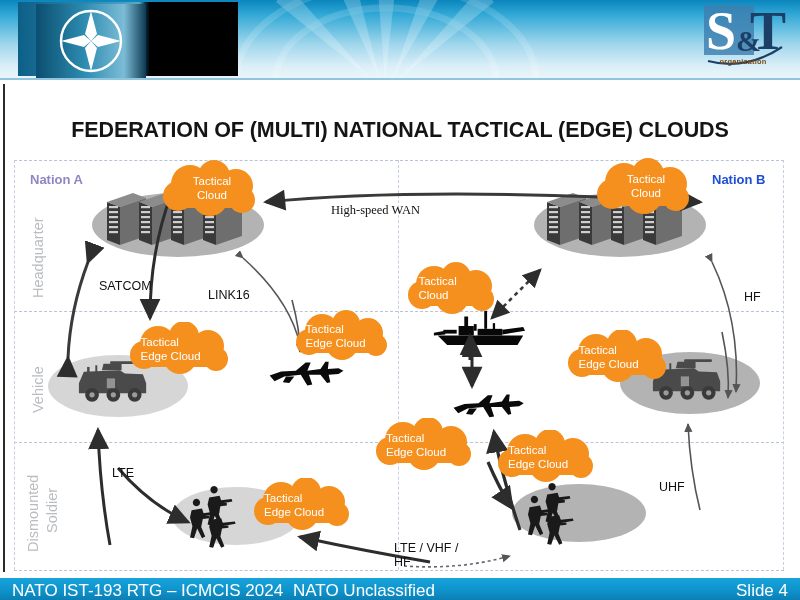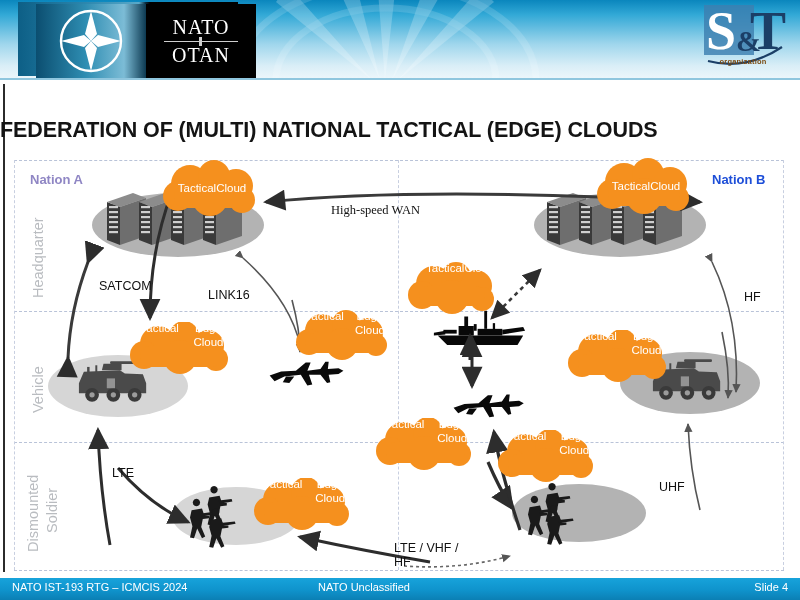--- a/index.html
+++ b/index.html
@@ -43,21 +43,21 @@
     position:absolute;right:14px;top:57px;width:86px;text-align:center;
     font-size:7.5px;color:#7a4a12;font-weight:bold;letter-spacing:.2px;
   }
   .hdr-bottomline{position:absolute;left:0;top:78px;width:800px;height:2px;background:#8fc6de;}
 
   
   .frame-left{position:absolute;left:3px;top:84px;width:2px;height:488px;background:#2b2b2b;}
 
   
   .slide-title{
-    position:absolute;left:0;top:118px;width:800px;text-align:left;
+    position:absolute;left:0;top:118px;width:800px;text-align:center;
     font-size:21.5px;font-weight:bold;color:#141414;letter-spacing:-.1px;
   }
 
   
   .grid-h{position:absolute;left:14px;width:770px;height:0;border-top:1px dashed #b9c3d8;}
   .grid-v{position:absolute;top:160px;height:410px;width:0;border-left:1px dashed #c8cfe0;}
 
   .rowlabel{
     position:absolute;color:#b9bcc0;font-size:14.5px;
     transform:rotate(-90deg);transform-origin:0 0;white-space:nowrap;
@@ -69,36 +69,36 @@
 
   
   .oval{position:absolute;border-radius:50%;}
   .oval.dark{background:#b3b3b3;}
   .oval.light{background:#d6d6d6;}
 
   
   .cloud{position:absolute;}
   .cloud .ctext{
     position:absolute;left:0;top:0;width:100%;height:100%;
-    display:flex;flex-direction:row;align-items:center;justify-content:center;
+    display:flex;flex-direction:column;align-items:center;justify-content:center;
     color:#ffffff;font-size:11.5px;line-height:1.18;text-align:center;
     pointer-events:none;
   }
   .cloud .ctext.lft{align-items:flex-start;padding-left:13%;box-sizing:border-box;}
 
   
   .linklabel{position:absolute;font-size:12.5px;color:#111;white-space:nowrap;}
   .linklabel.wrap{white-space:normal;width:78px;line-height:1.15;margin-left:32px;}
 
   
   .footer{
     position:absolute;left:0;top:578px;width:800px;height:22px;
     background:linear-gradient(180deg,#17a3db 0%,#0f93cc 55%,#0b7fb4 100%);
   }
-  .footer div{position:absolute;top:3px;color:#fff;font-size:11px;}
+  .footer div{position:absolute;top:3px;color:#fff;font-size:17px;}
   .f-left{left:12px;}
   .f-mid{left:0;width:728px;text-align:center;}
   .f-right{right:12px;}
 
   svg{display:block;}
   .vec{position:absolute;left:0;top:0;width:800px;height:600px;pointer-events:none;}
 </style>
 </head>
 <body>
 
@@ -133,25 +133,20 @@
         <g transform="translate(55,37)">
           <g fill="#ffffff">
             <path d="M0,-30 L6,-7 L0,0 L-6,-7 Z"></path>
             <path d="M0,30 L6,7 L0,0 L-6,7 Z"></path>
             <path d="M-30,0 L-7,6 L0,0 L-7,-6 Z"></path>
             <path d="M30,0 L7,6 L0,0 L7,-6 Z"></path>
           </g>
           <circle cx="0" cy="0" r="30" fill="none" stroke="#ffffff" stroke-width="2.4"></circle>
         </g>
       </svg>
-      <div class="nato-words">
-        <span>NATO</span>
-        <div class="nato-div"></div>
-        <span>OTAN</span>
-      </div>
     </div>
 
 
     <svg class="st-logo" viewBox="0 0 86 72">
       <rect x="4" y="2" width="50" height="50" fill="#3d7fb0" opacity="0.82"></rect>
       <text x="6" y="46" font-family="Liberation Serif, serif" font-size="54" font-weight="bold" fill="#ffffff">S</text>
       <text x="36" y="48" font-family="Liberation Serif, serif" font-size="30" font-weight="bold" fill="#1b3f67">&amp;</text>
       <text x="50" y="46" font-family="Liberation Serif, serif" font-size="54" font-weight="bold" fill="#1b3f67">T</text>
       <path d="M8 58 Q46 68 82 44" stroke="#1b3f67" stroke-width="2.2" fill="none"></path>
     </svg>

